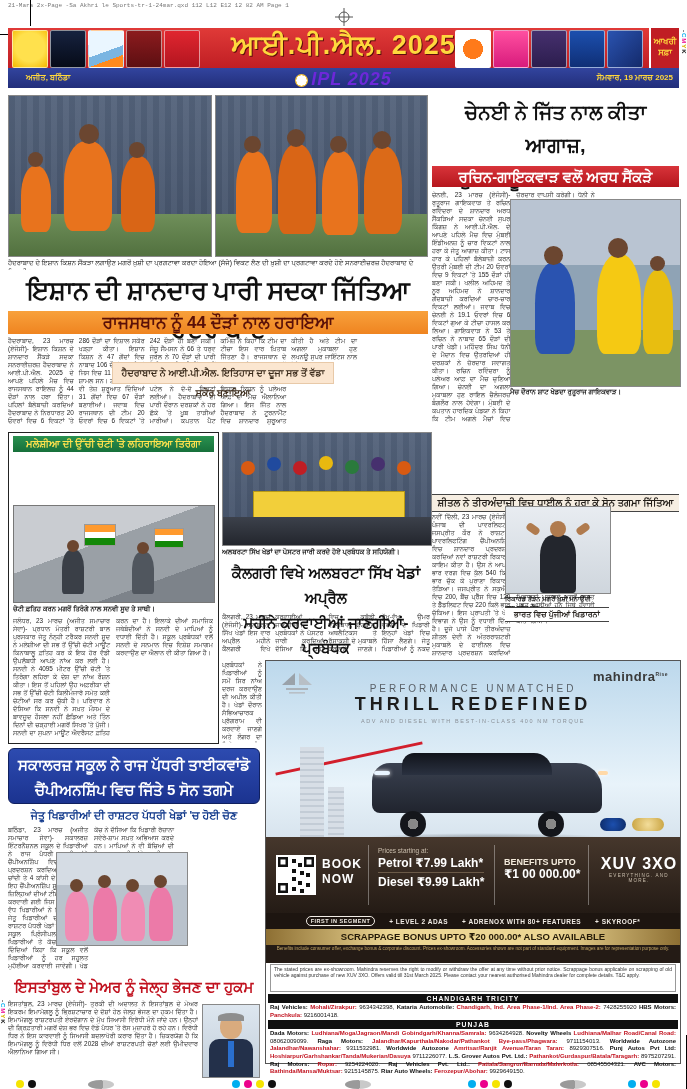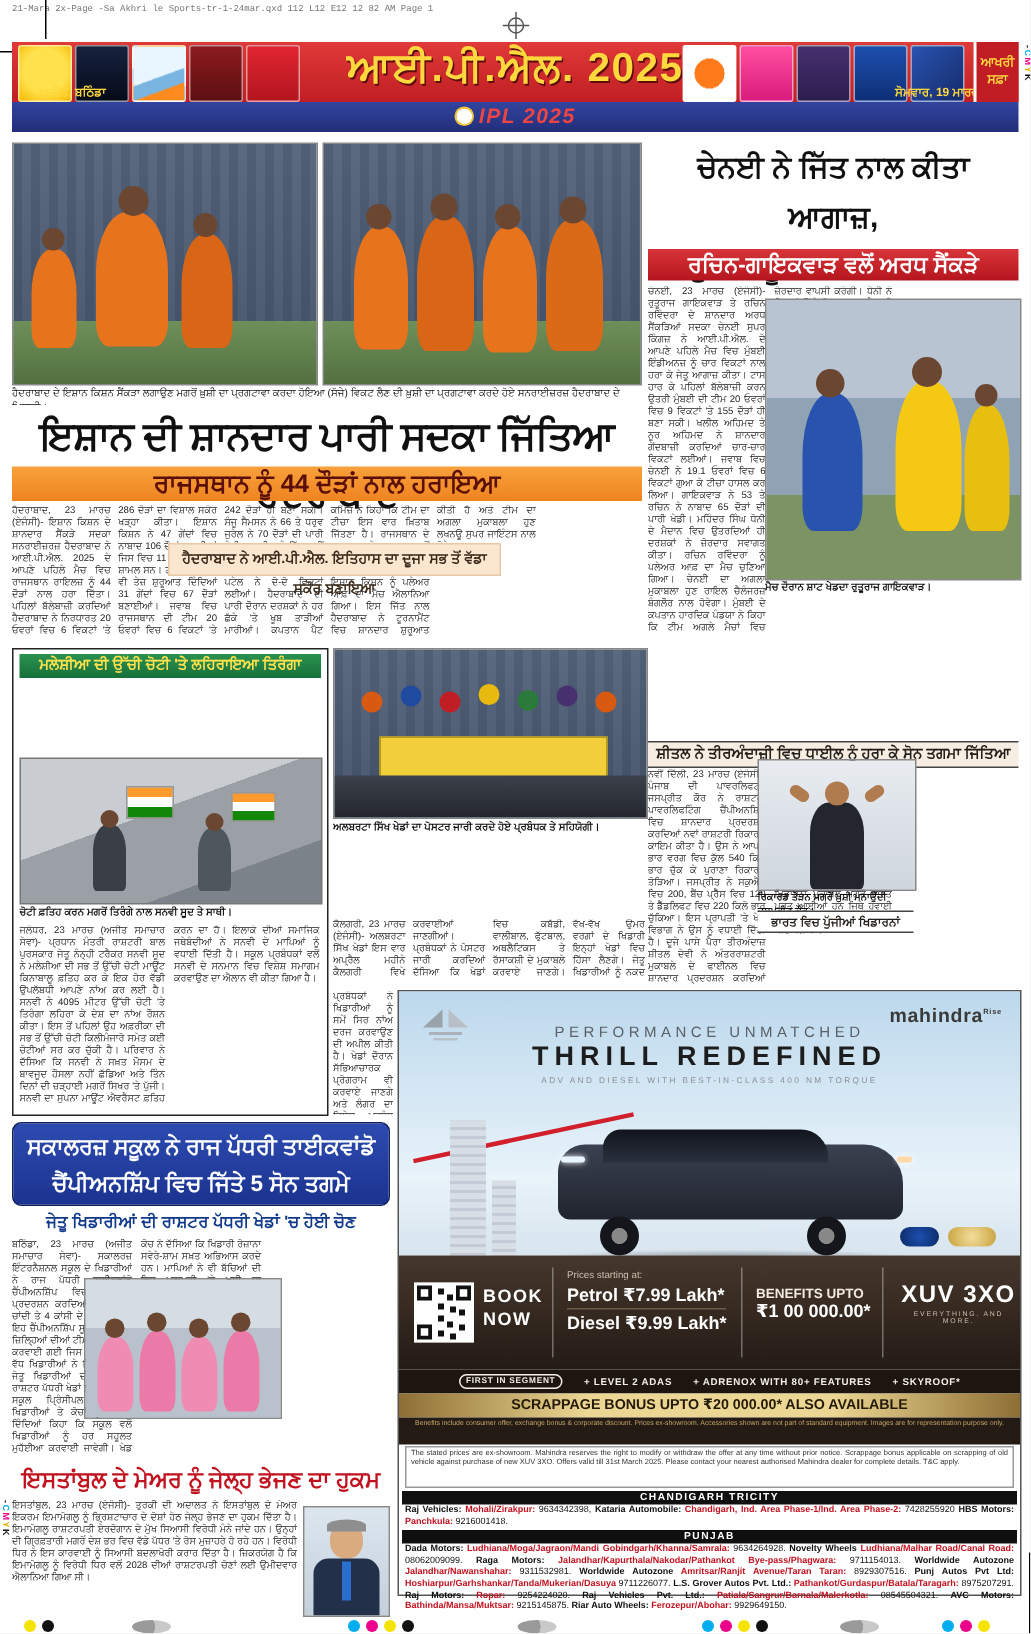--- a/index.html
+++ b/index.html
@@ -26,22 +26,22 @@
   .t2{background:linear-gradient(160deg,#eaf6ff 0 55%,#7ab5e2 55% 75%,#ff8a1e 75%);}
   .t3{background:linear-gradient(#8c1b1e,#5d0f12);}
   .t4{background:linear-gradient(#e02630,#b3151f);}
   .t5{background:radial-gradient(circle at 50% 50%,#ff7a1a 0 40%,#ffffff 41%);}
   .t6{background:linear-gradient(#ff4fa0,#d81b7c);}
   .t7{background:linear-gradient(#46306e,#2c1d4e);}
   .t8{background:linear-gradient(#1c4fae,#0f2f76);}
   .t9{background:linear-gradient(135deg,#2a53b0,#142a6b);}
   #corner-box{position:absolute;right:0;top:0;width:30px;height:40px;background:#c01e24;border-left:2px solid #fff;
               color:#ffd83d;font-size:8.5px;font-weight:bold;text-align:center;line-height:11px;padding-top:8px;box-sizing:border-box;}
-  .mh-small{position:absolute;font-size:8px;font-weight:bold;color:#ffd83d;top:29px;padding-left:12px;}
-  #ipl-lockup{position:absolute;left:0;top:41px;width:100%;text-align:center;color:#ef4444;font-weight:bold;font-size:14px;font-style:italic;letter-spacing:1px;}
+  .mh-small{position:absolute;font-size:8px;font-weight:bold;color:#ffd83d;top:45px;padding-left:12px;}
+  #ipl-lockup{position:absolute;left:0;top:41px;width:100%;text-align:center;color:#6d28d9;font-weight:bold;font-size:18px;font-style:italic;letter-spacing:1px;}
   .ipl-disc{display:inline-block;width:13px;height:13px;border-radius:50%;background:radial-gradient(circle,#fff 0 55%,#f5c542 56%);vertical-align:-2px;margin-right:3px;}
   
   .hl-black{font-weight:bold;color:#101010;text-align:center;}
   .bar-orange{background:linear-gradient(#f8a13c,#ef8420);color:#5a1008;font-weight:bold;text-align:center;}
   .bar-red{background:linear-gradient(#d8343a,#b5161d);color:#fff;font-weight:bold;text-align:center;}
   .bar-green{background:linear-gradient(#2a9150,#17703a);color:#ffe14d;font-weight:bold;text-align:center;}
   .hl-red{font-weight:bold;color:#a8151b;text-align:center;}
   .hl-blue-box{background:linear-gradient(#2d4bb0,#1b3390);border:1.5px solid #10205f;border-radius:6px;color:#fff;font-weight:bold;text-align:center;}
   .hl-bluetext{font-weight:bold;color:#123a8c;text-align:center;}
   .rule-sub{border-top:1px solid #444;border-bottom:1px solid #444;background:#f6eee2;font-weight:bold;color:#241f1a;text-align:center;}
@@ -193,20 +193,24 @@
     <div class="head" style="left:18px;top:28px;width:14px;height:14px;background:#d85a12;"></div>
     <div class="head" style="left:44px;top:24px;width:14px;height:14px;background:#204a9e;"></div>
     <div class="head" style="left:70px;top:28px;width:14px;height:14px;background:#c01e24;"></div>
     <div class="head" style="left:96px;top:23px;width:14px;height:14px;background:#e8b90f;"></div>
     <div class="head" style="left:122px;top:27px;width:14px;height:14px;background:#2a7a3c;"></div>
     <div class="head" style="left:148px;top:24px;width:14px;height:14px;background:#46306e;"></div>
     <div class="head" style="left:174px;top:28px;width:14px;height:14px;background:#d85a12;"></div>
     <div class="abs" style="left:0;bottom:0;width:100%;height:28px;background:linear-gradient(#3c414b,#23262d);"></div>
   </div>
   <div class="abs cap" style="left:222px;top:547px;width:208px;font-size:6.8px;">ਅਲਬਰਟਾ ਸਿੱਖ ਖੇਡਾਂ ਦਾ ਪੋਸਟਰ ਜਾਰੀ ਕਰਦੇ ਹੋਏ ਪ੍ਰਬੰਧਕ ਤੇ ਸਹਿਯੋਗੀ।</div>
+  <div class="abs hl-black" style="left:222px;top:560px;width:208px;font-size:15px;line-height:25px;">
+    <div>ਕੈਲਗਰੀ ਵਿਖੇ ਅਲਬਰਟਾ ਸਿੱਖ ਖੇਡਾਂ ਅਪ੍ਰੈਲ</div>
+    <div>ਮਹੀਨੇ ਕਰਵਾਈਆਂ ਜਾਣਗੀਆਂ-ਪ੍ਰਬੰਧਕ</div>
+  </div>
   <div class="abs tiny cols4" style="left:222px;top:613px;width:208px;height:45px;">ਕੈਲਗਰੀ, 23 ਮਾਰਚ (ਏਜੰਸੀ)- ਅਲਬਰਟਾ ਸਿੱਖ ਖੇਡਾਂ ਇਸ ਵਾਰ ਅਪ੍ਰੈਲ ਮਹੀਨੇ ਕੈਲਗਰੀ ਵਿਖੇ ਕਰਵਾਈਆਂ ਜਾਣਗੀਆਂ। ਪ੍ਰਬੰਧਕਾਂ ਨੇ ਪੋਸਟਰ ਜਾਰੀ ਕਰਦਿਆਂ ਦੱਸਿਆ ਕਿ ਖੇਡਾਂ ਵਿਚ ਕਬੱਡੀ, ਵਾਲੀਬਾਲ, ਫੁੱਟਬਾਲ, ਅਥਲੈਟਿਕਸ ਤੇ ਰੱਸਾਕਸ਼ੀ ਦੇ ਮੁਕਾਬਲੇ ਕਰਵਾਏ ਜਾਣਗੇ। ਵੱਖ-ਵੱਖ ਉਮਰ ਵਰਗਾਂ ਦੇ ਖਿਡਾਰੀ ਇਨ੍ਹਾਂ ਖੇਡਾਂ ਵਿਚ ਹਿੱਸਾ ਲੈਣਗੇ। ਜੇਤੂ ਖਿਡਾਰੀਆਂ ਨੂੰ ਨਕਦ ਇਨਾਮ ਤੇ ਟਰਾਫ਼ੀਆਂ ਦਿੱਤੀਆਂ ਜਾਣਗੀਆਂ। ਪ੍ਰਬੰਧਕਾਂ ਨੇ ਭਾਈਚਾਰੇ ਨੂੰ ਵੱਧ ਤੋਂ ਵੱਧ ਗਿਣਤੀ ਵਿਚ ਪੁੱਜਣ ਦੀ ਅਪੀਲ ਕੀਤੀ ਹੈ।</div>
   <div class="abs tiny" style="left:222px;top:661px;width:40px;height:82px;">ਪ੍ਰਬੰਧਕਾਂ ਨੇ ਖਿਡਾਰੀਆਂ ਨੂੰ ਸਮੇਂ ਸਿਰ ਨਾਂਅ ਦਰਜ ਕਰਵਾਉਣ ਦੀ ਅਪੀਲ ਕੀਤੀ ਹੈ। ਖੇਡਾਂ ਦੌਰਾਨ ਸੱਭਿਆਚਾਰਕ ਪ੍ਰੋਗਰਾਮ ਵੀ ਕਰਵਾਏ ਜਾਣਗੇ ਅਤੇ ਲੰਗਰ ਦਾ ਵਿਸ਼ੇਸ਼ ਪ੍ਰਬੰਧ ਹੋਵੇਗਾ।</div>
 
   <div class="abs rule-sub" style="left:432px;top:494px;width:247px;height:16px;font-size:10px;line-height:16px;">ਸ਼ੀਤਲ ਨੇ ਤੀਰਅੰਦਾਜ਼ੀ ਵਿਚ ਧਾਈਲ ਨੂੰ ਹਰਾ ਕੇ ਸੋਨ ਤਗਮਾ ਜਿੱਤਿਆ</div>
   <div class="abs tiny cols3" style="left:432px;top:513px;width:247px;height:147px;">ਨਵੀਂ ਦਿੱਲੀ, 23 ਮਾਰਚ (ਏਜੰਸੀ)- ਪੰਜਾਬ ਦੀ ਪਾਵਰਲਿਫਟਰ ਜਸਪ੍ਰੀਤ ਕੌਰ ਨੇ ਰਾਸ਼ਟਰੀ ਪਾਵਰਲਿਫਟਿੰਗ ਚੈਂਪੀਅਨਸ਼ਿਪ ਵਿਚ ਸ਼ਾਨਦਾਰ ਪ੍ਰਦਰਸ਼ਨ ਕਰਦਿਆਂ ਨਵਾਂ ਰਾਸ਼ਟਰੀ ਰਿਕਾਰਡ ਕਾਇਮ ਕੀਤਾ ਹੈ। ਉਸ ਨੇ ਆਪਣੇ ਭਾਰ ਵਰਗ ਵਿਚ ਕੁੱਲ 540 ਕਿਲੋ ਭਾਰ ਚੁੱਕ ਕੇ ਪੁਰਾਣਾ ਰਿਕਾਰਡ ਤੋੜਿਆ। ਜਸਪ੍ਰੀਤ ਨੇ ਸਕੁਐਟ ਵਿਚ 200, ਬੈਂਚ ਪ੍ਰੈੱਸ ਵਿਚ 120 ਤੇ ਡੈੱਡਲਿਫਟ ਵਿਚ 220 ਕਿਲੋ ਭਾਰ ਚੁੱਕਿਆ। ਇਸ ਪ੍ਰਾਪਤੀ 'ਤੇ ਖੇਡ ਵਿਭਾਗ ਨੇ ਉਸ ਨੂੰ ਵਧਾਈ ਦਿੱਤੀ ਹੈ। ਦੂਜੇ ਪਾਸੇ ਪੈਰਾ ਤੀਰਅੰਦਾਜ਼ ਸ਼ੀਤਲ ਦੇਵੀ ਨੇ ਅੰਤਰਰਾਸ਼ਟਰੀ ਮੁਕਾਬਲੇ ਦੇ ਫਾਈਨਲ ਵਿਚ ਸ਼ਾਨਦਾਰ ਪ੍ਰਦਰਸ਼ਨ ਕਰਦਿਆਂ ਸੋਨ ਤਗਮਾ ਜਿੱਤਿਆ। ਸ਼ੀਤਲ ਨੇ ਫਾਈਨਲ ਮੁਕਾਬਲੇ ਵਿਚ ਆਖਰੀ ਤੀਰ 'ਤੇ ਜਿੱਤ ਹਾਸਲ ਕੀਤੀ। ਕੋਚਾਂ ਨੇ ਕਿਹਾ ਕਿ ਦੋਵੇਂ ਖਿਡਾਰਨਾਂ ਆਉਣ ਵਾਲੇ ਅੰਤਰਰਾਸ਼ਟਰੀ ਮੁਕਾਬਲਿਆਂ ਵਿਚ ਦੇਸ਼ ਲਈ ਤਗਮੇ ਜਿੱਤਣ ਦੀ ਪੂਰੀ ਸਮਰੱਥਾ ਰੱਖਦੀਆਂ ਹਨ। ਖੇਡ ਮੰਤਰਾਲੇ ਵਲੋਂ ਖਿਡਾਰਨਾਂ ਨੂੰ ਵਿਸ਼ੇਸ਼ ਸਿਖਲਾਈ ਦੇਣ ਦਾ ਐਲਾਨ ਕੀਤਾ ਗਿਆ ਹੈ। ਟੀਮ ਦੀਆਂ ਬਾਕੀ ਖਿਡਾਰਨਾਂ ਮੁਕਾਬਲੇ ਮਗਰੋਂ ਭਾਰਤ ਪਰਤ ਆਈਆਂ ਹਨ ਜਿਥੇ ਹਵਾਈ ਅੱਡੇ 'ਤੇ ਉਨ੍ਹਾਂ ਦਾ ਨਿੱਘਾ ਸਵਾਗਤ ਕੀਤਾ ਗਿਆ।</div>
   <div class="photo" style="left:505px;top:506px;width:104px;height:86px;background:linear-gradient(#e8ecf1,#cfd6dd);">
     <div class="fig" style="left:34px;top:28px;width:36px;height:58px;background:#23262d;border-radius:35% 35% 8% 8%;"></div>
     <div class="head" style="left:44px;top:14px;width:16px;height:16px;background:#b07b4e;"></div>
     <div class="abs" style="left:20px;top:18px;width:14px;height:8px;background:#b07b4e;border-radius:4px;transform:rotate(35deg);"></div>
     <div class="abs" style="left:70px;top:18px;width:14px;height:8px;background:#b07b4e;border-radius:4px;transform:rotate(-35deg);"></div>

